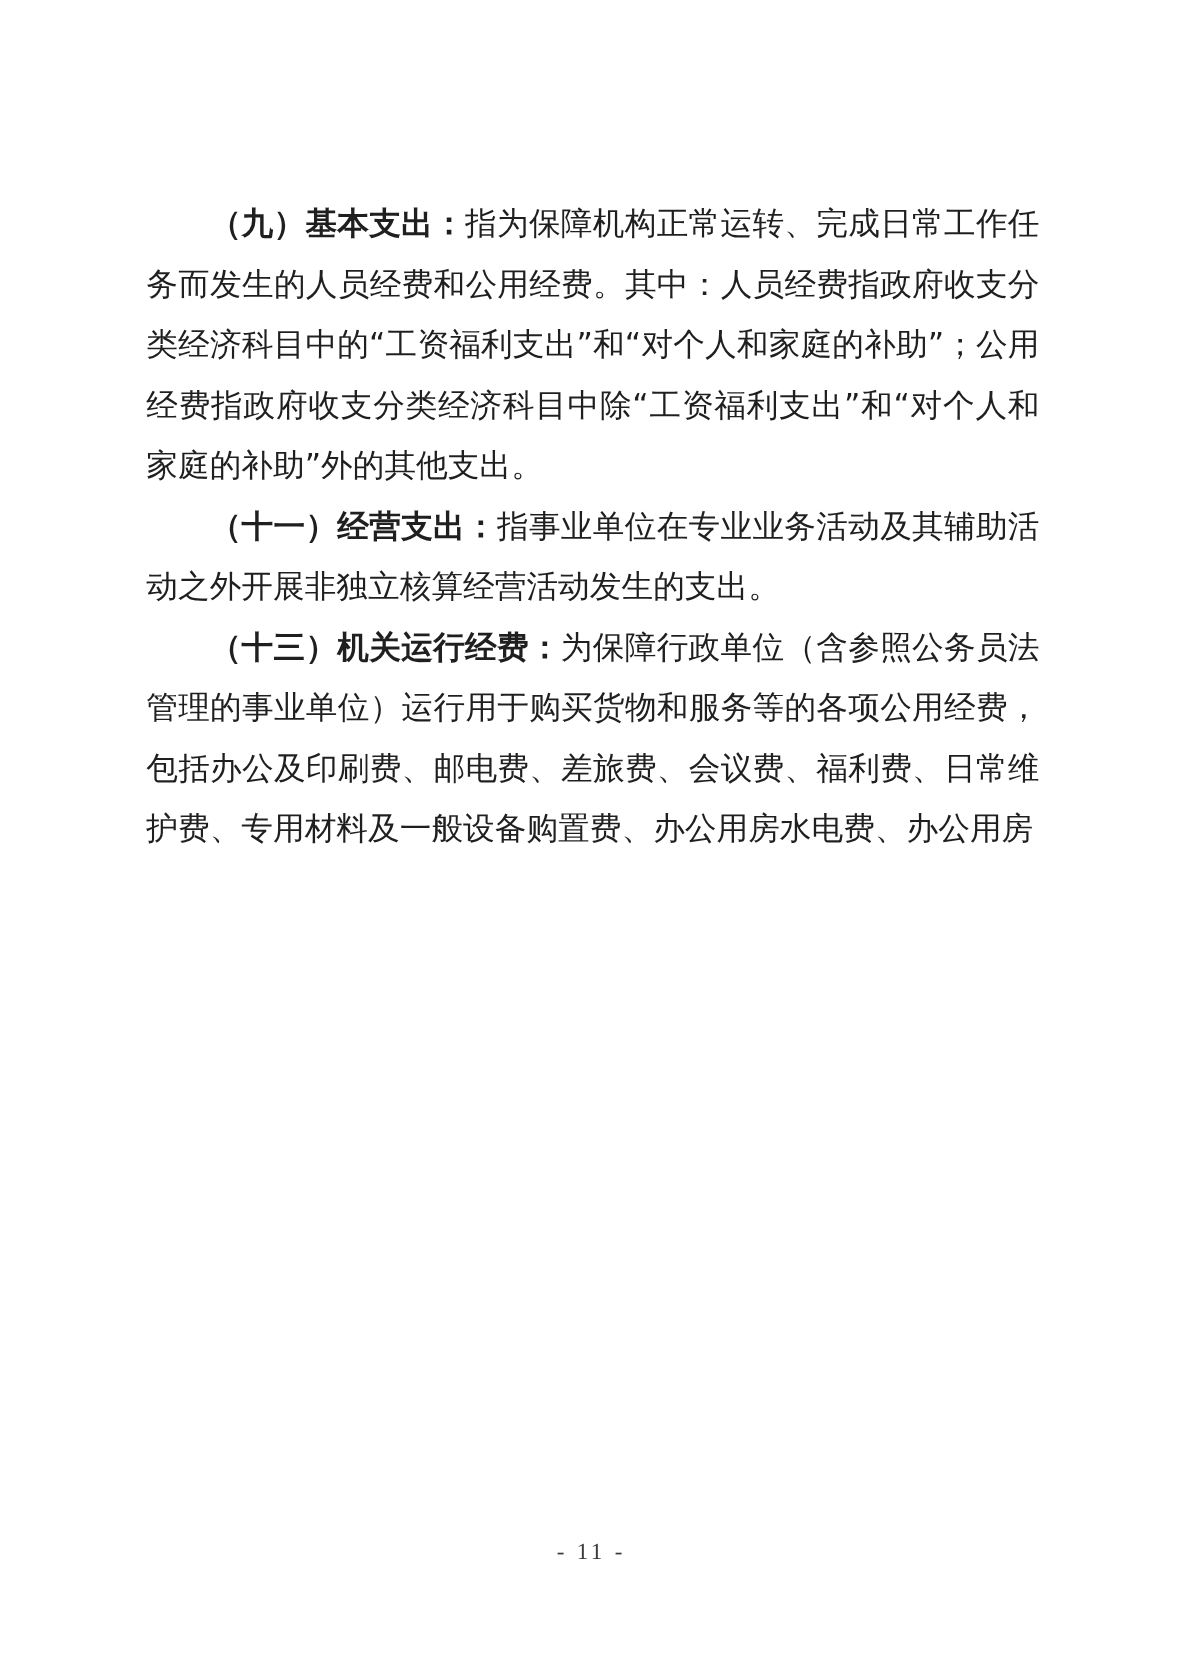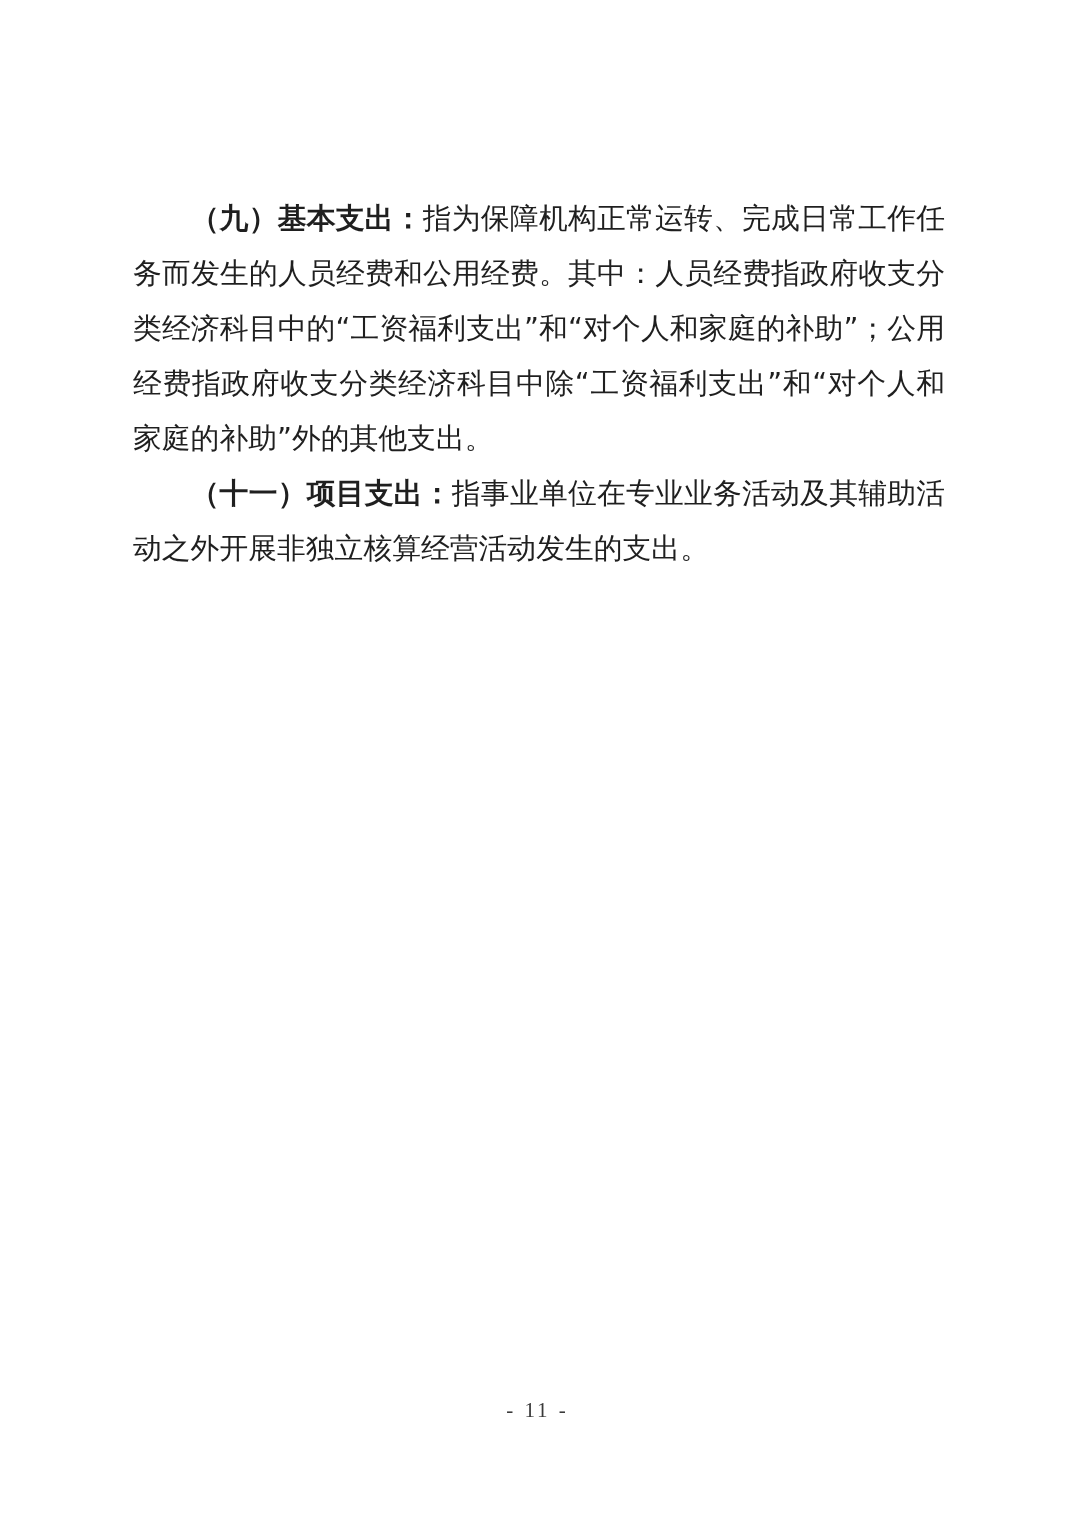--- a/index.html
+++ b/index.html
@@ -13,21 +13,21 @@
     font-family: "DejaVu Sans", sans-serif;
   }
   .sheet {
     position: absolute;
     inset: 0;
     background: #ffffff;
   }
   .doc-body {
     position: absolute;
     left: 133px;
-    top: 191px;
+    top: 176px;
     width: 812px;
     font-size: 28.8px;
     line-height: 55px;
     color: #1f1f1f;
     text-align: justify;
     text-justify: inter-character;
     letter-spacing: 0;
   }
   p.para {
     margin: 0;
@@ -51,16 +51,17 @@
     letter-spacing: 3px;
   }
 </style>
 </head>
 <body>
 
 <main class="sheet">
   <section class="doc-body">
 
   <p class="para"><strong>（九）基本支出：</strong><span>指为保障机构正常运转、完成日常工作任务而发生的人员经费和公用经费。其中：人员经费指政府收支分类经济科目中的“工资福利支出”和“对个人和家庭的补助”；公用经费指政府收支分类经济科目中除“工资福利支出”和“对个人和家庭的补助”外的其他支出。</span></p>
-      <p class="para"><strong>（十一）项目支出：</strong><span>指事业单位在专业业务活动及其辅助活动之外开展非独立核算经营活动发生的支出。</span></p>
+      <p class="para"><strong>（十一）经营支出：</strong><span>指事业单位在专业业务活动及其辅助活动之外开展非独立核算经营活动发生的支出。</span></p>
+      <p class="para"><strong>（十三）机关运行经费：</strong><span>为保障行政单位（含参照公务员法管理的事业单位）运行用于购买货物和服务等的各项公用经费，包括办公及印刷费、邮电费、差旅费、会议费、福利费、日常维护费、专用材料及一般设备购置费、办公用房水电费、办公用房</span></p>
     </section>
   <div class="page-number">- 11 -</div>
 </main>
 
 </body></html>

